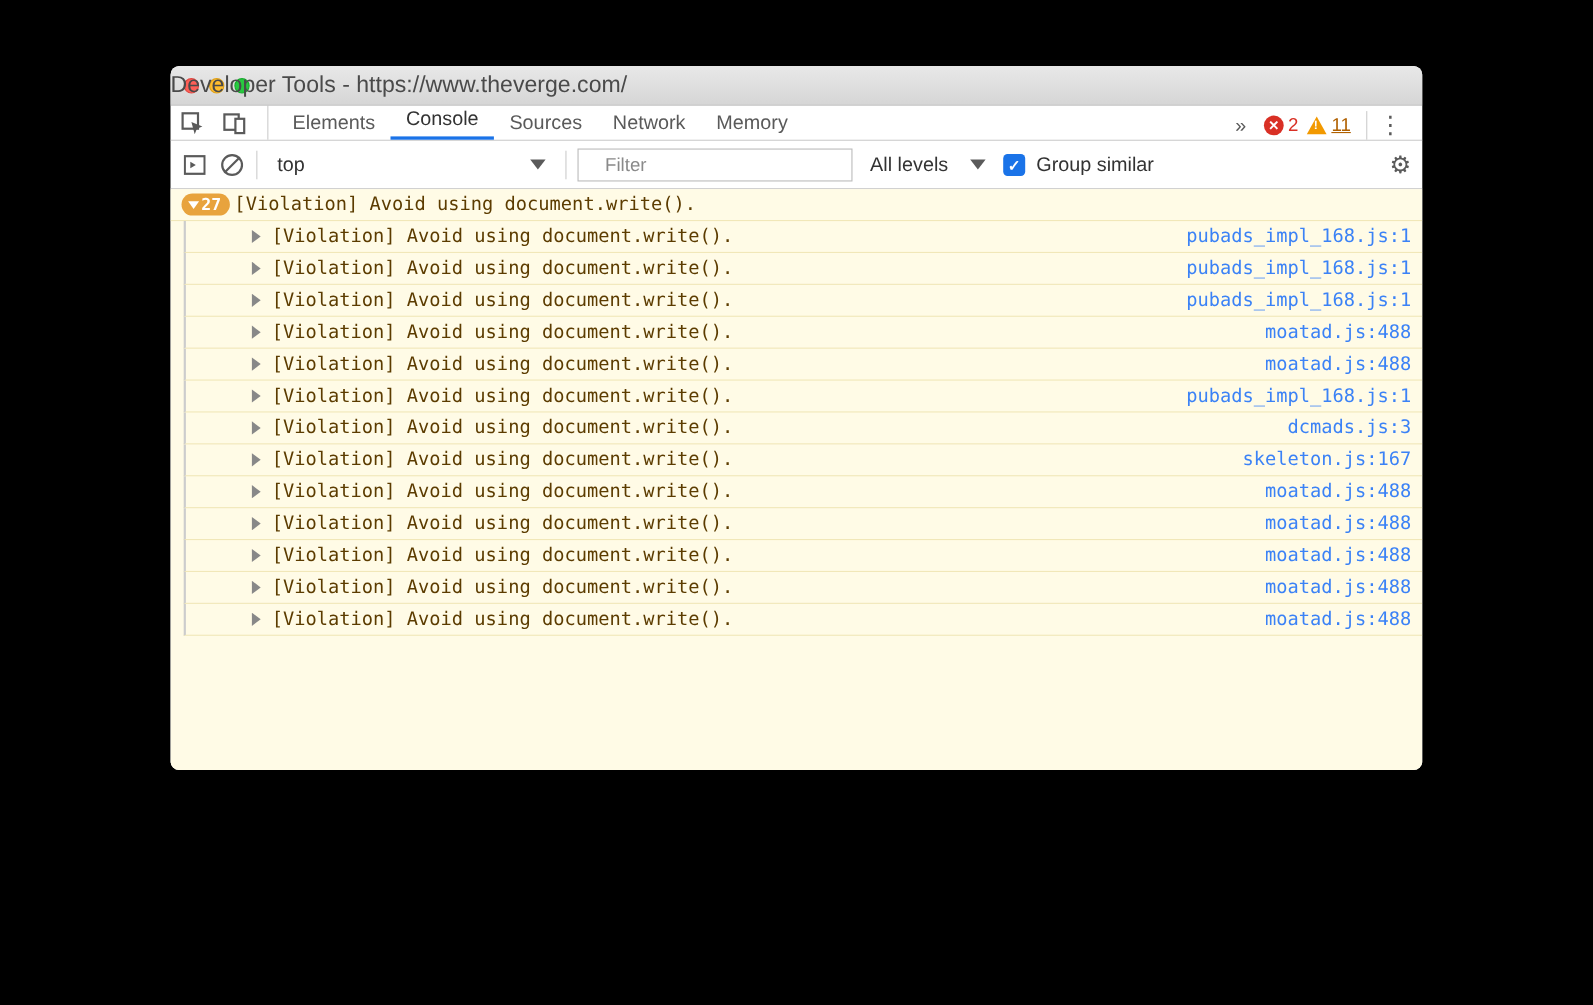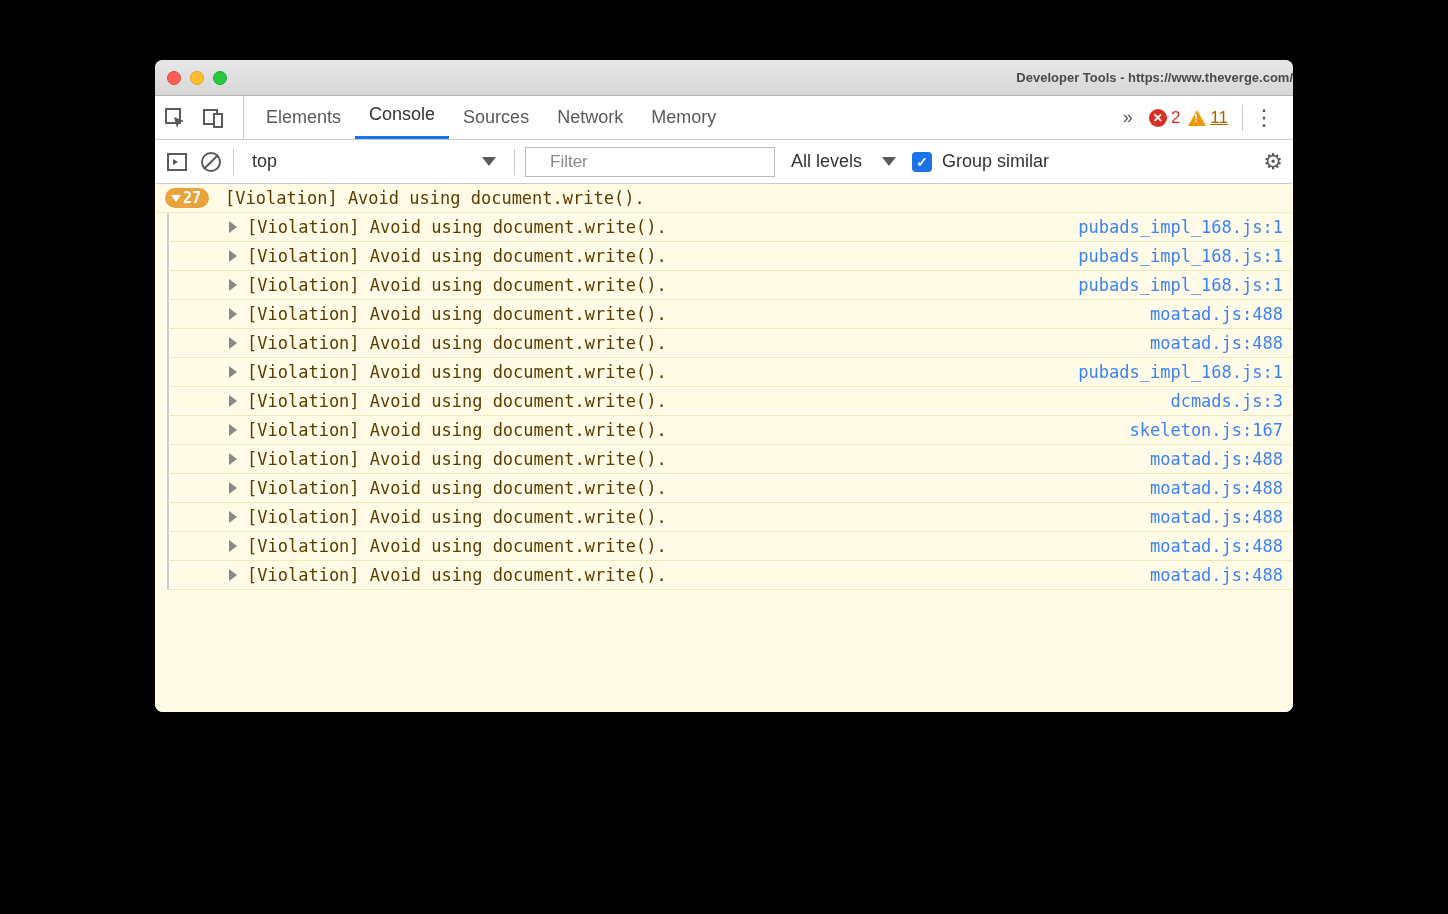--- a/index.html
+++ b/index.html
@@ -37,30 +37,29 @@
     width: 14px;
     height: 14px;
     border-radius: 50%;
   }
   .tl-close { background: #ff5f57; border: 1px solid #e14640; }
   .tl-min { background: #ffbd2e; border: 1px solid #e1a116; }
   .tl-max { background: #28c940; border: 1px solid #17ac2c; }
   .title {
     position: absolute;
     left: 0; right: 0;
-    text-align: right;
-    font-size: 13px;
+    text-align: left;
+    font-size: 21px;
     color: #4a4a4a;
     pointer-events: none;
-    font-weight: bold;
   }
   .tabbar {
-    height: 44px;
-    display: flex;
-    align-items: center;
+    height: 32px;
+    display: flex;
+    align-items: flex-end;
     border-bottom: 1px solid #ccc;
     padding: 0 8px;
     font-size: 18px;
     color: #5a5a5a;
   }
   .tabbar-left {
     display: flex;
     align-items: center;
     gap: 14px;
     padding-right: 18px;
@@ -241,21 +240,21 @@
   .count-badge {
     background: #e8a33d;
     color: #fff;
     border-radius: 10px;
     padding: 1px 8px 1px 6px;
     font-size: 15px;
     font-weight: bold;
     display: flex;
     align-items: center;
     gap: 2px;
-    margin-right: 16px;
+    margin-right: 4px;
   }
   .count-badge .tri {
     width: 0; height: 0;
     border-left: 5px solid transparent;
     border-right: 5px solid transparent;
     border-top: 7px solid #fff;
   }
   .log-row {
     display: flex;
     align-items: center;

